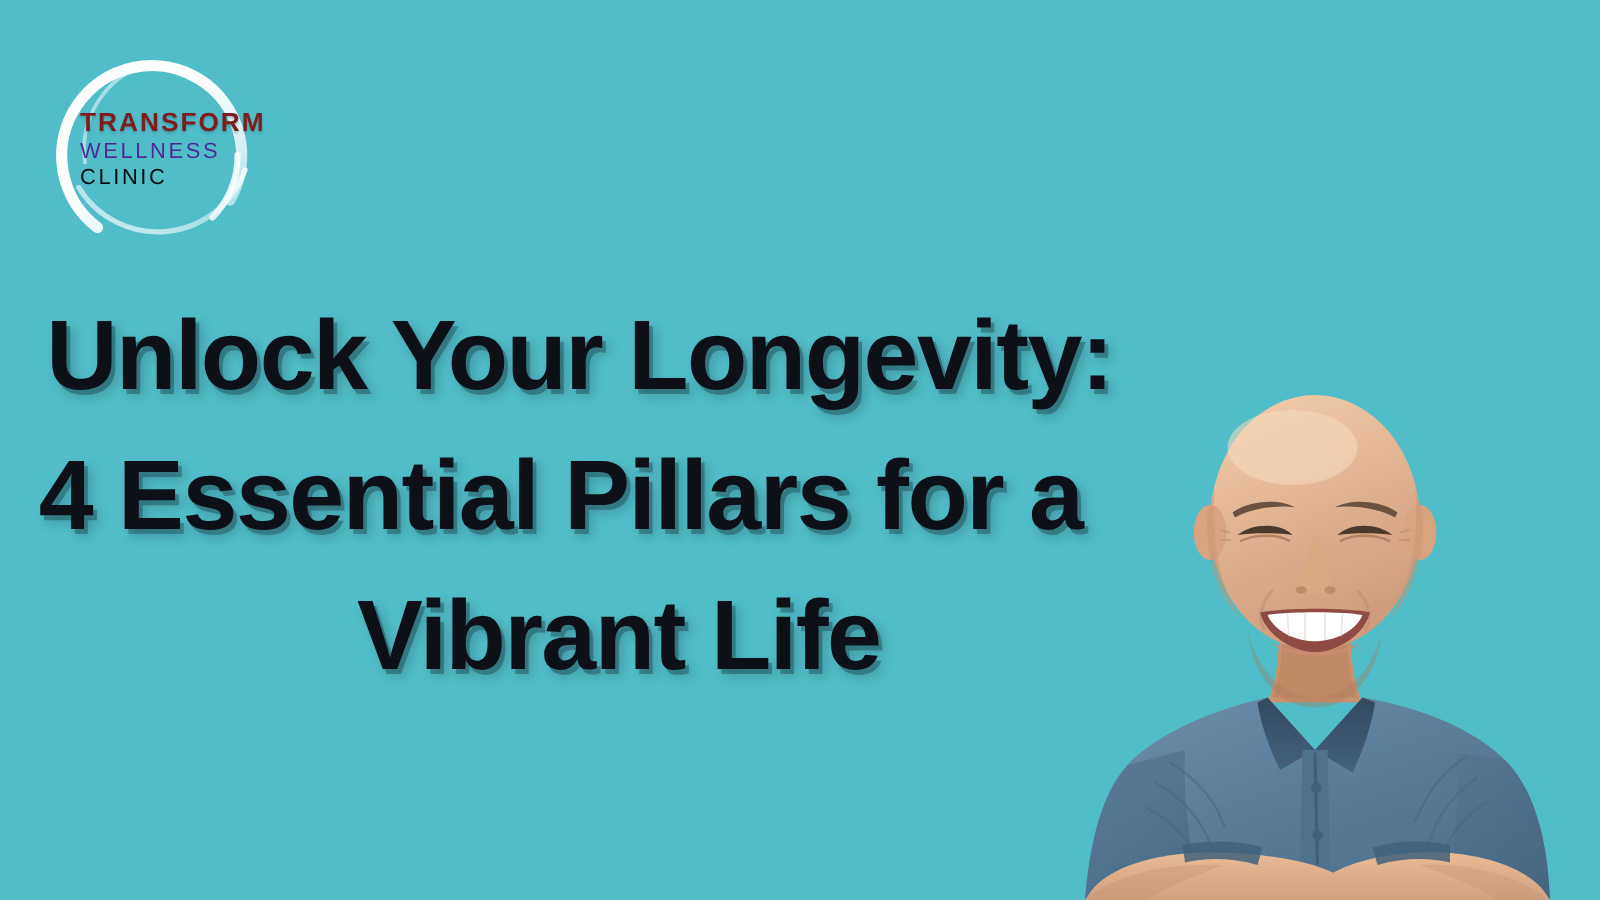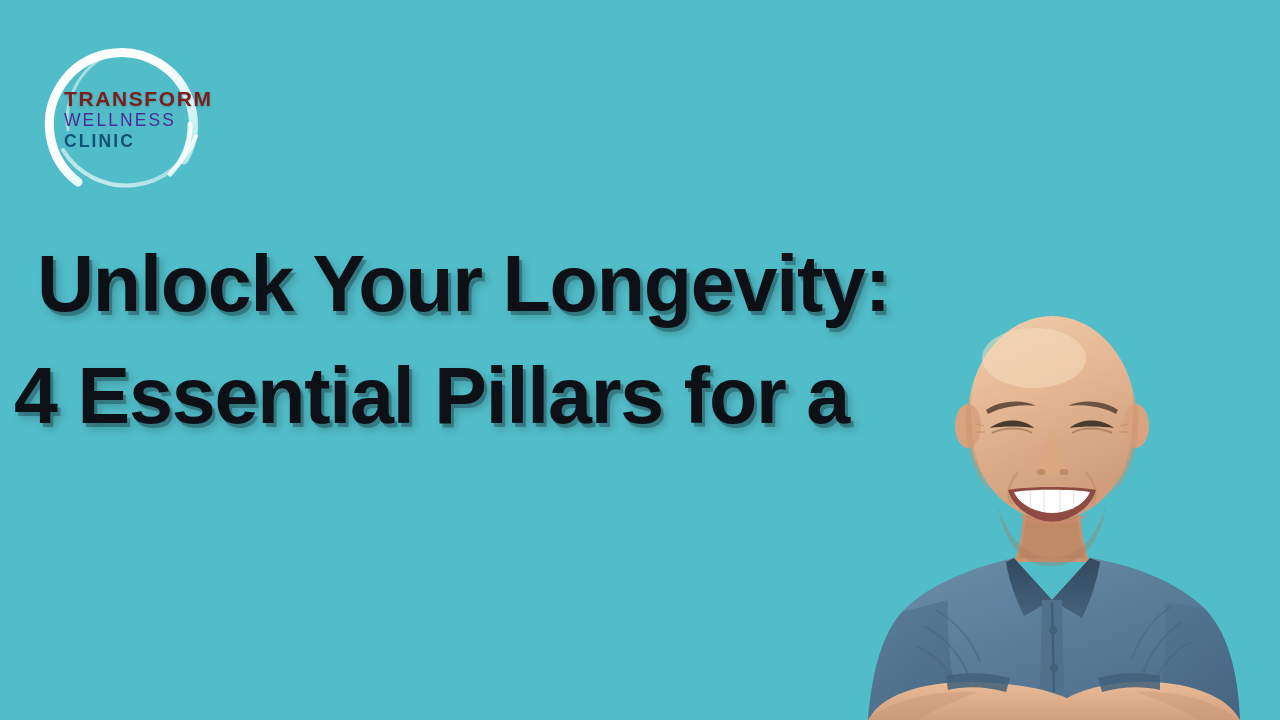--- a/index.html
+++ b/index.html
@@ -49,23 +49,23 @@
     font-size:17.5px;
     font-weight:normal;
     letter-spacing:2.1px;
     color:#4c1d95;
     opacity:.93;
   }
   #logo-l3 {
     display:block;
     margin-top:3px;
     font-size:17.5px;
-    font-weight:bold;
+    font-weight:normal;
     letter-spacing:2.1px;
-    color:#0c4a6e;
+    color:#000000;
     opacity:.93;
   }
 
   
   #headline {
     position:absolute;
     left:0; top:228px;
     width:1010px;
     z-index:5;
   }
@@ -132,21 +132,22 @@
 
     <div id="logo-text">
       <span id="logo-l1">TRANSFORM</span>
       <span id="logo-l2">WELLNESS</span>
       <span id="logo-l3">CLINIC</span>
     </div>
   </div>
 
   <div id="headline">
     <span class="hl-line hl-1" style="color: rgb(13, 17, 23); padding-left: 37px;">Unlock Your Longevity:</span>
-    <span class="hl-line hl-2" style="color: rgb(13, 17, 23);">4 Essential Pillars for a</span>
+    <span class="hl-line hl-2" style="color: rgb(13, 17, 23); margin-left: 17px;">4 Essential Pillars for a</span>
+    <span class="hl-line hl-3" style="color: rgb(13, 17, 23);">Vibrant Life</span>
   </div>
 
   <div id="presenter">
     <svg viewBox="0 0 452 420">
       <defs>
         <linearGradient id="skin" x1="0" y1="0" x2="0.35" y2="1">
           <stop offset="0%" stop-color="#f0cfae"></stop>
           <stop offset="45%" stop-color="#e5b794"></stop>
           <stop offset="100%" stop-color="#cf9d7c"></stop>
         </linearGradient>

